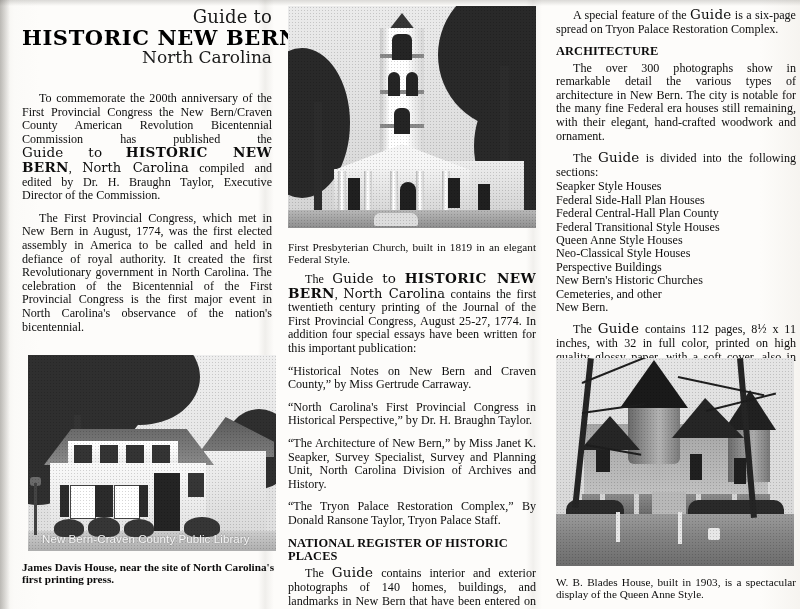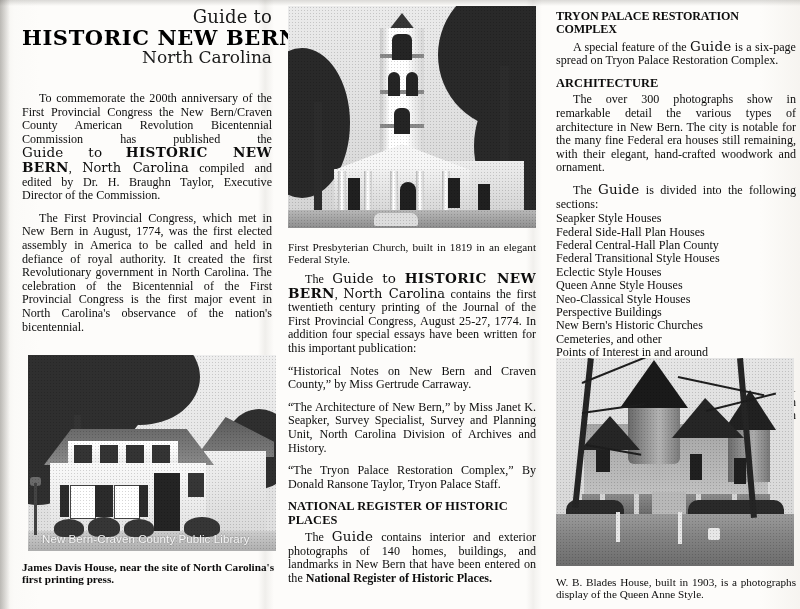--- a/index.html
+++ b/index.html
@@ -277,51 +277,49 @@
         <div class="car"></div>
         <div class="grain"></div>
       </div>
 
       <p class="cap justify" style="position:absolute;top:237px;left:0;width:248px;">First Presbyterian Church, built in 1819 in an elegant Federal Style.</p>
 
       <div style="position:absolute;top:272px;left:0;width:248px;">
         <p class="body indent"><span>The </span><span class="bGuide">Guide</span><span>&nbsp;</span><span class="bGuide">to</span><span>&nbsp;</span><span class="bHNB">HISTORIC NEW BERN</span><span>,&nbsp;</span><span class="bNC">North Carolina</span><span> contains the first twentieth century printing of the Journal of the First Provincial Congress, August 25-27, 1774. In addition four special essays have been written for this important publication:</span></p>
 
         <p class="body">“Historical Notes on New Bern and Craven County,” by Miss Gertrude Carraway.</p>
+        <p class="body">“North Carolina's First Provincial Congress in Historical Perspective,” by Dr. H. Braughn Taylor.</p>
         <p class="body">“The Architecture of New Bern,” by Miss Janet K. Seapker, Survey Specialist, Survey and Planning Unit, North Carolina Division of Archives and History.</p>
         <p class="body">“The Tryon Palace Restoration Complex,” By Donald Ransone Taylor, Tryon Palace Staff.</p>
 
         <h3 class="sec">NATIONAL REGISTER OF HISTORIC PLACES</h3>
         <p class="body indent"><span>The </span><span class="bGuide">Guide</span><span> contains interior and exterior photographs of 140 homes, buildings, and landmarks in New Bern that have been entered on the </span><span class="strongrun">National Register of Historic Places.</span></p>
       </div>
     </div>
 
     <div class="col col3">
 
       <div style="position:absolute;top:8px;left:0;width:240px;">
-        <h3 class="sec tr">TRYON PALACE RESTORATION COMPLEX</h3>
         <p class="body indent"><span>A special feature of the </span><span class="bGuide">Guide</span><span> is a six-page spread on Tryon Palace Restoration Complex.</span></p>
 
         <h3 class="sec" style="margin-top:6px;">ARCHITECTURE</h3>
         <p class="body indent tight">The over 300 photographs show in remarkable detail the various types of architecture in New Bern. The city is notable for the many fine Federal era houses still remaining, with their elegant, hand-crafted woodwork and ornament.</p>
 
         <p class="body indent" style="margin-bottom:1px;"><span>The </span><span class="bGuide">Guide</span><span> is divided into the following sections:</span></p>
 
         <ul class="styles">
           <li>Seapker Style Houses</li>
           <li>Federal Side-Hall Plan Houses</li>
           <li>Federal Central-Hall Plan County</li>
           <li>Federal Transitional Style Houses</li>
-          <li>Eclectic Style Houses</li>
           <li>Queen Anne Style Houses</li>
           <li>Neo-Classical Style Houses</li>
           <li>Perspective Buildings</li>
           <li>New Bern's Historic Churches</li>
           <li>Cemeteries, and other</li>
-          <li>Points of Interest in and around</li>
           <li>New Bern.</li>
         </ul>
 
         <p class="body indent"><span>The </span><span class="bGuide">Guide</span><span> contains 112 pages, 8½ x 11 inches, with 32 in full color, printed on high quality glossy paper, with a soft cover, also in full color.</span></p>
       </div>
 
       <div class="photo" id="photo-blades" style="position:absolute;top:358px;left:0;">
         <div class="bl-sky"></div>
         <div class="bl-mass"></div>
         <div class="bl-turret"></div>
@@ -349,17 +347,17 @@
         <div class="bl-branch" style="left:26px;top:54px;width:64px;height:2px;transform:rotate(-8deg);"></div>
         <div class="bl-branch" style="left:30px;top:86px;width:56px;height:2px;transform:rotate(10deg);"></div>
         <div class="bl-branch" style="left:122px;top:18px;width:88px;height:2px;transform:rotate(12deg);"></div>
         <div class="bl-branch" style="left:150px;top:52px;width:72px;height:2px;transform:rotate(-14deg);"></div>
         <div class="bl-sign" style="left:60px;bottom:24px;width:4px;height:30px;"></div>
         <div class="bl-sign" style="left:122px;bottom:22px;width:4px;height:32px;"></div>
         <div class="bl-sign" style="left:152px;bottom:26px;width:12px;height:12px;border-radius:2px;"></div>
         <div class="grain"></div>
       </div>
 
-      <p class="cap justify" style="position:absolute;top:572px;left:0;width:240px;">W. B. Blades House, built in 1903, is a photographs display of the Queen Anne Style.</p>
+      <p class="cap justify" style="position:absolute;top:572px;left:0;width:240px;">W. B. Blades House, built in 1903, is a spectacular display of the Queen Anne Style.</p>
     </div>
 
   </div>
 </div>
 
 </body></html>

